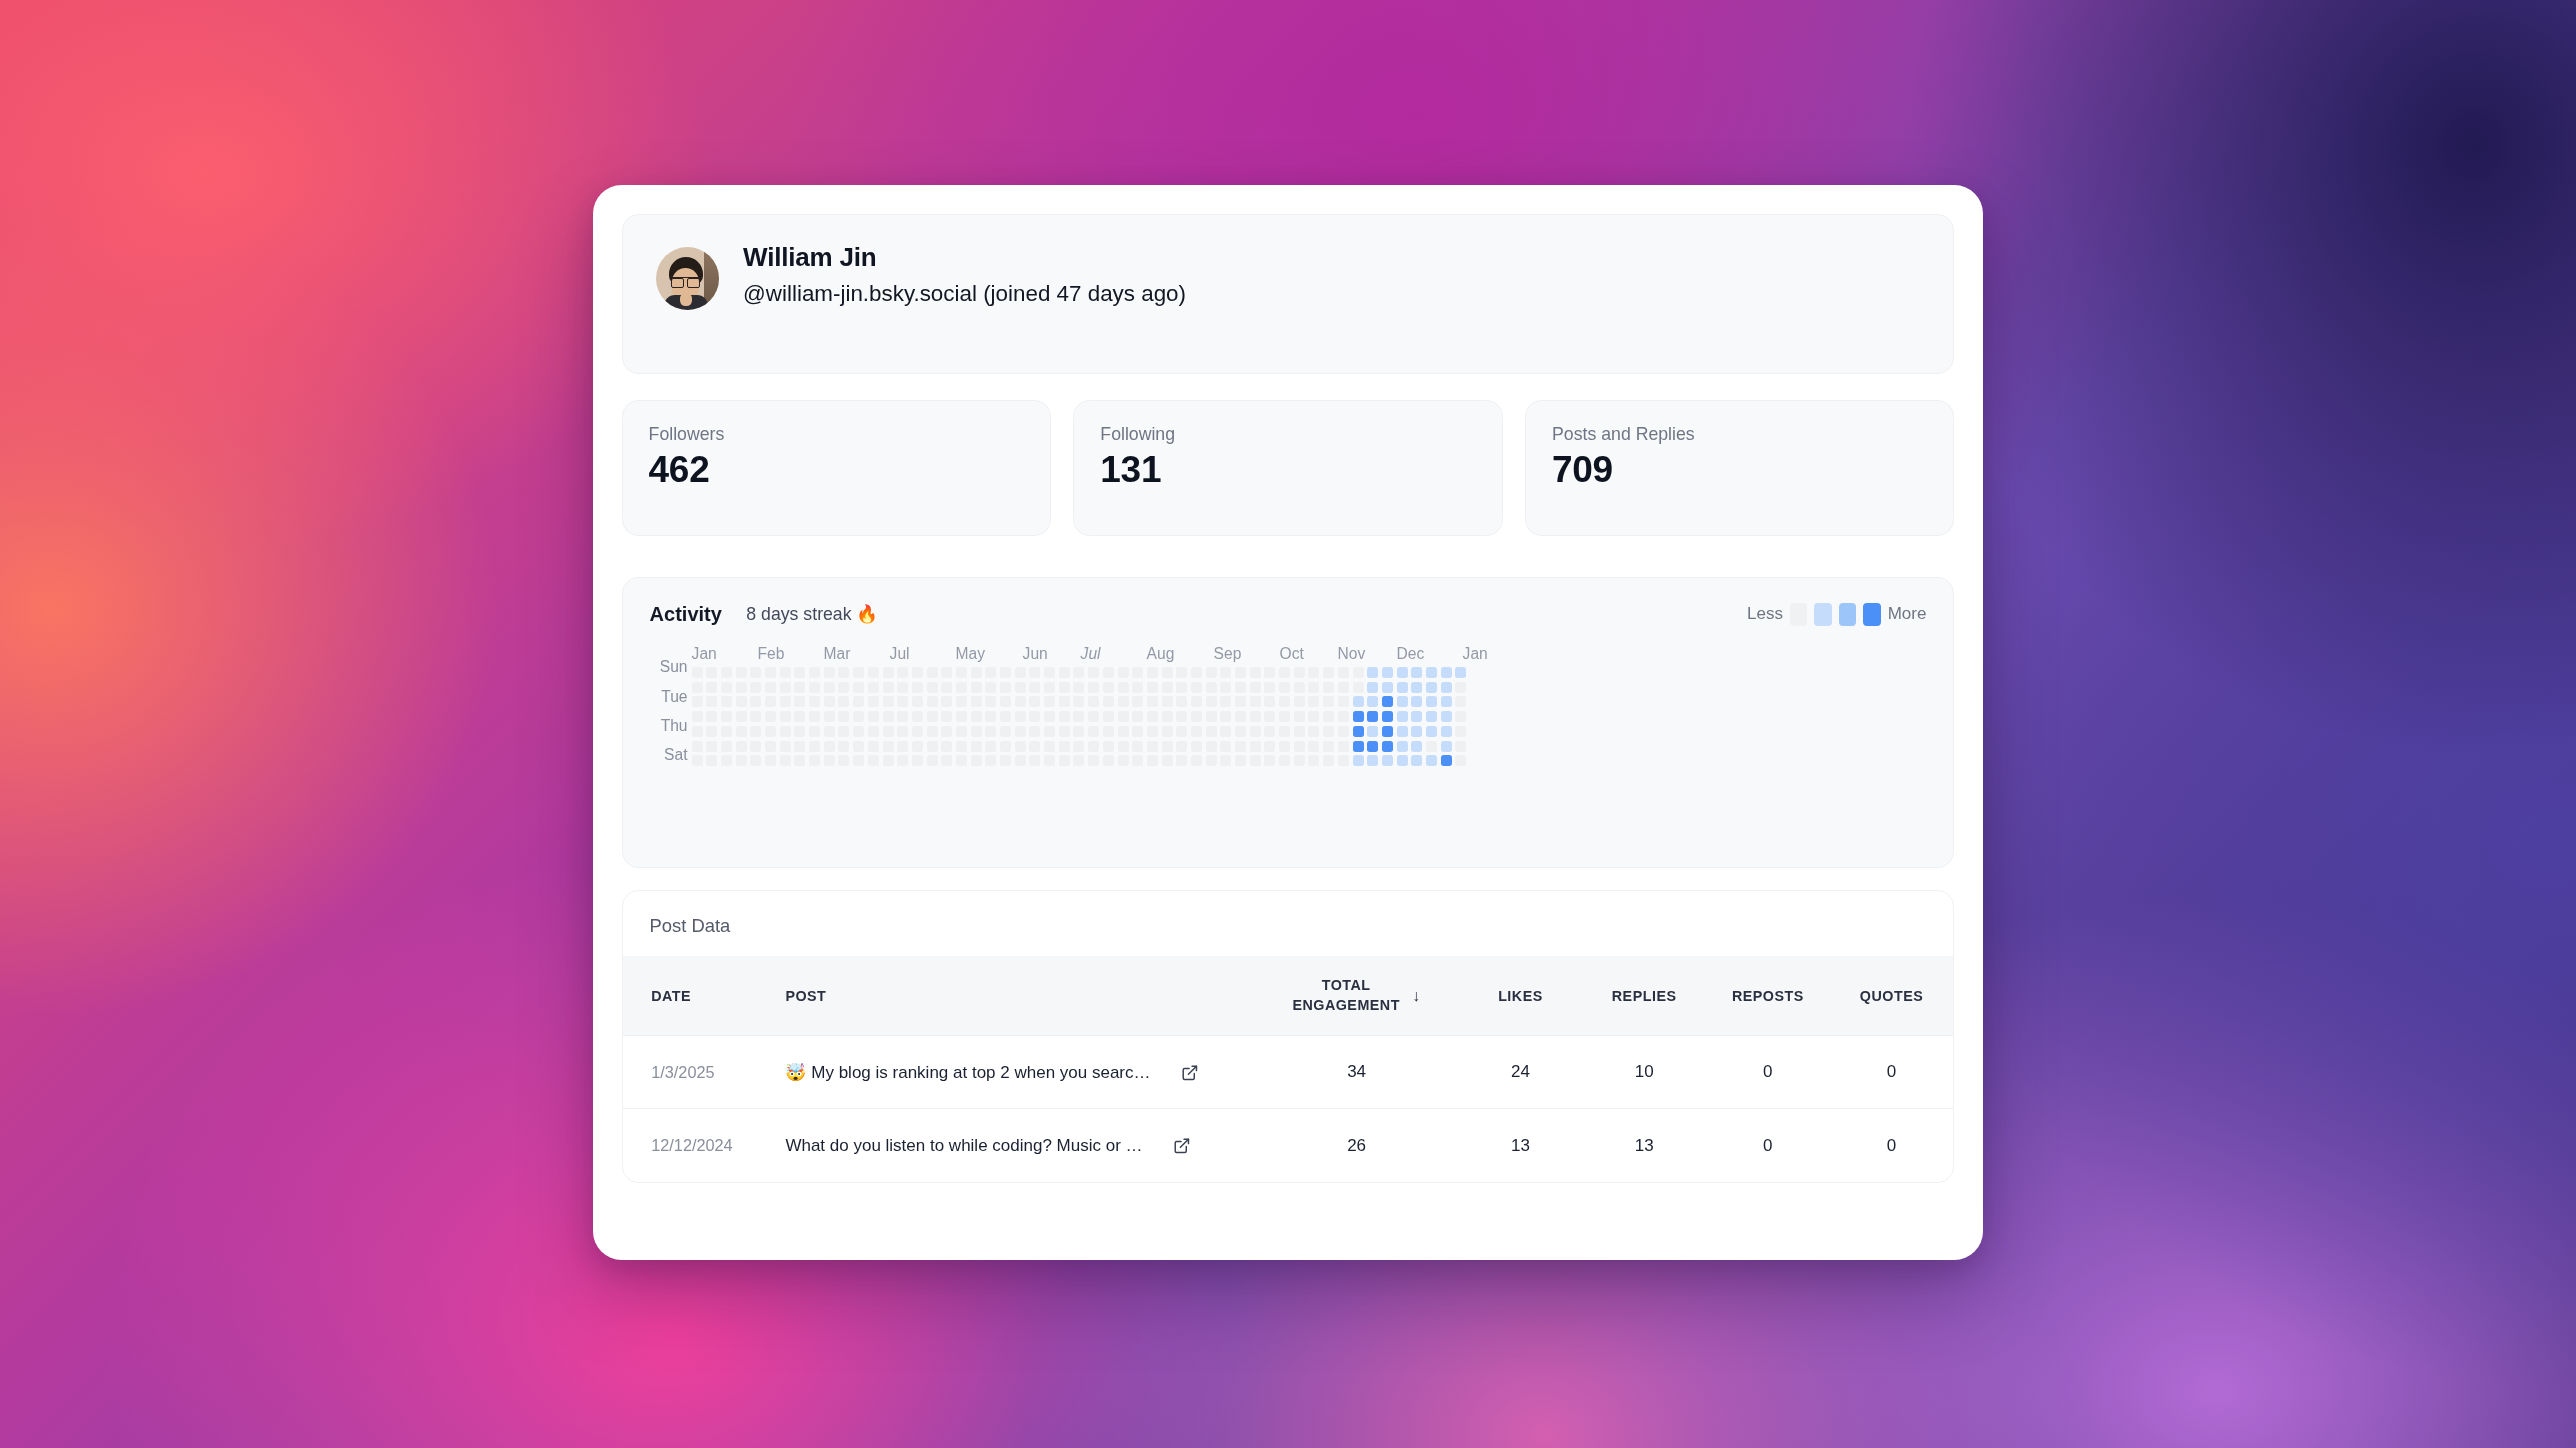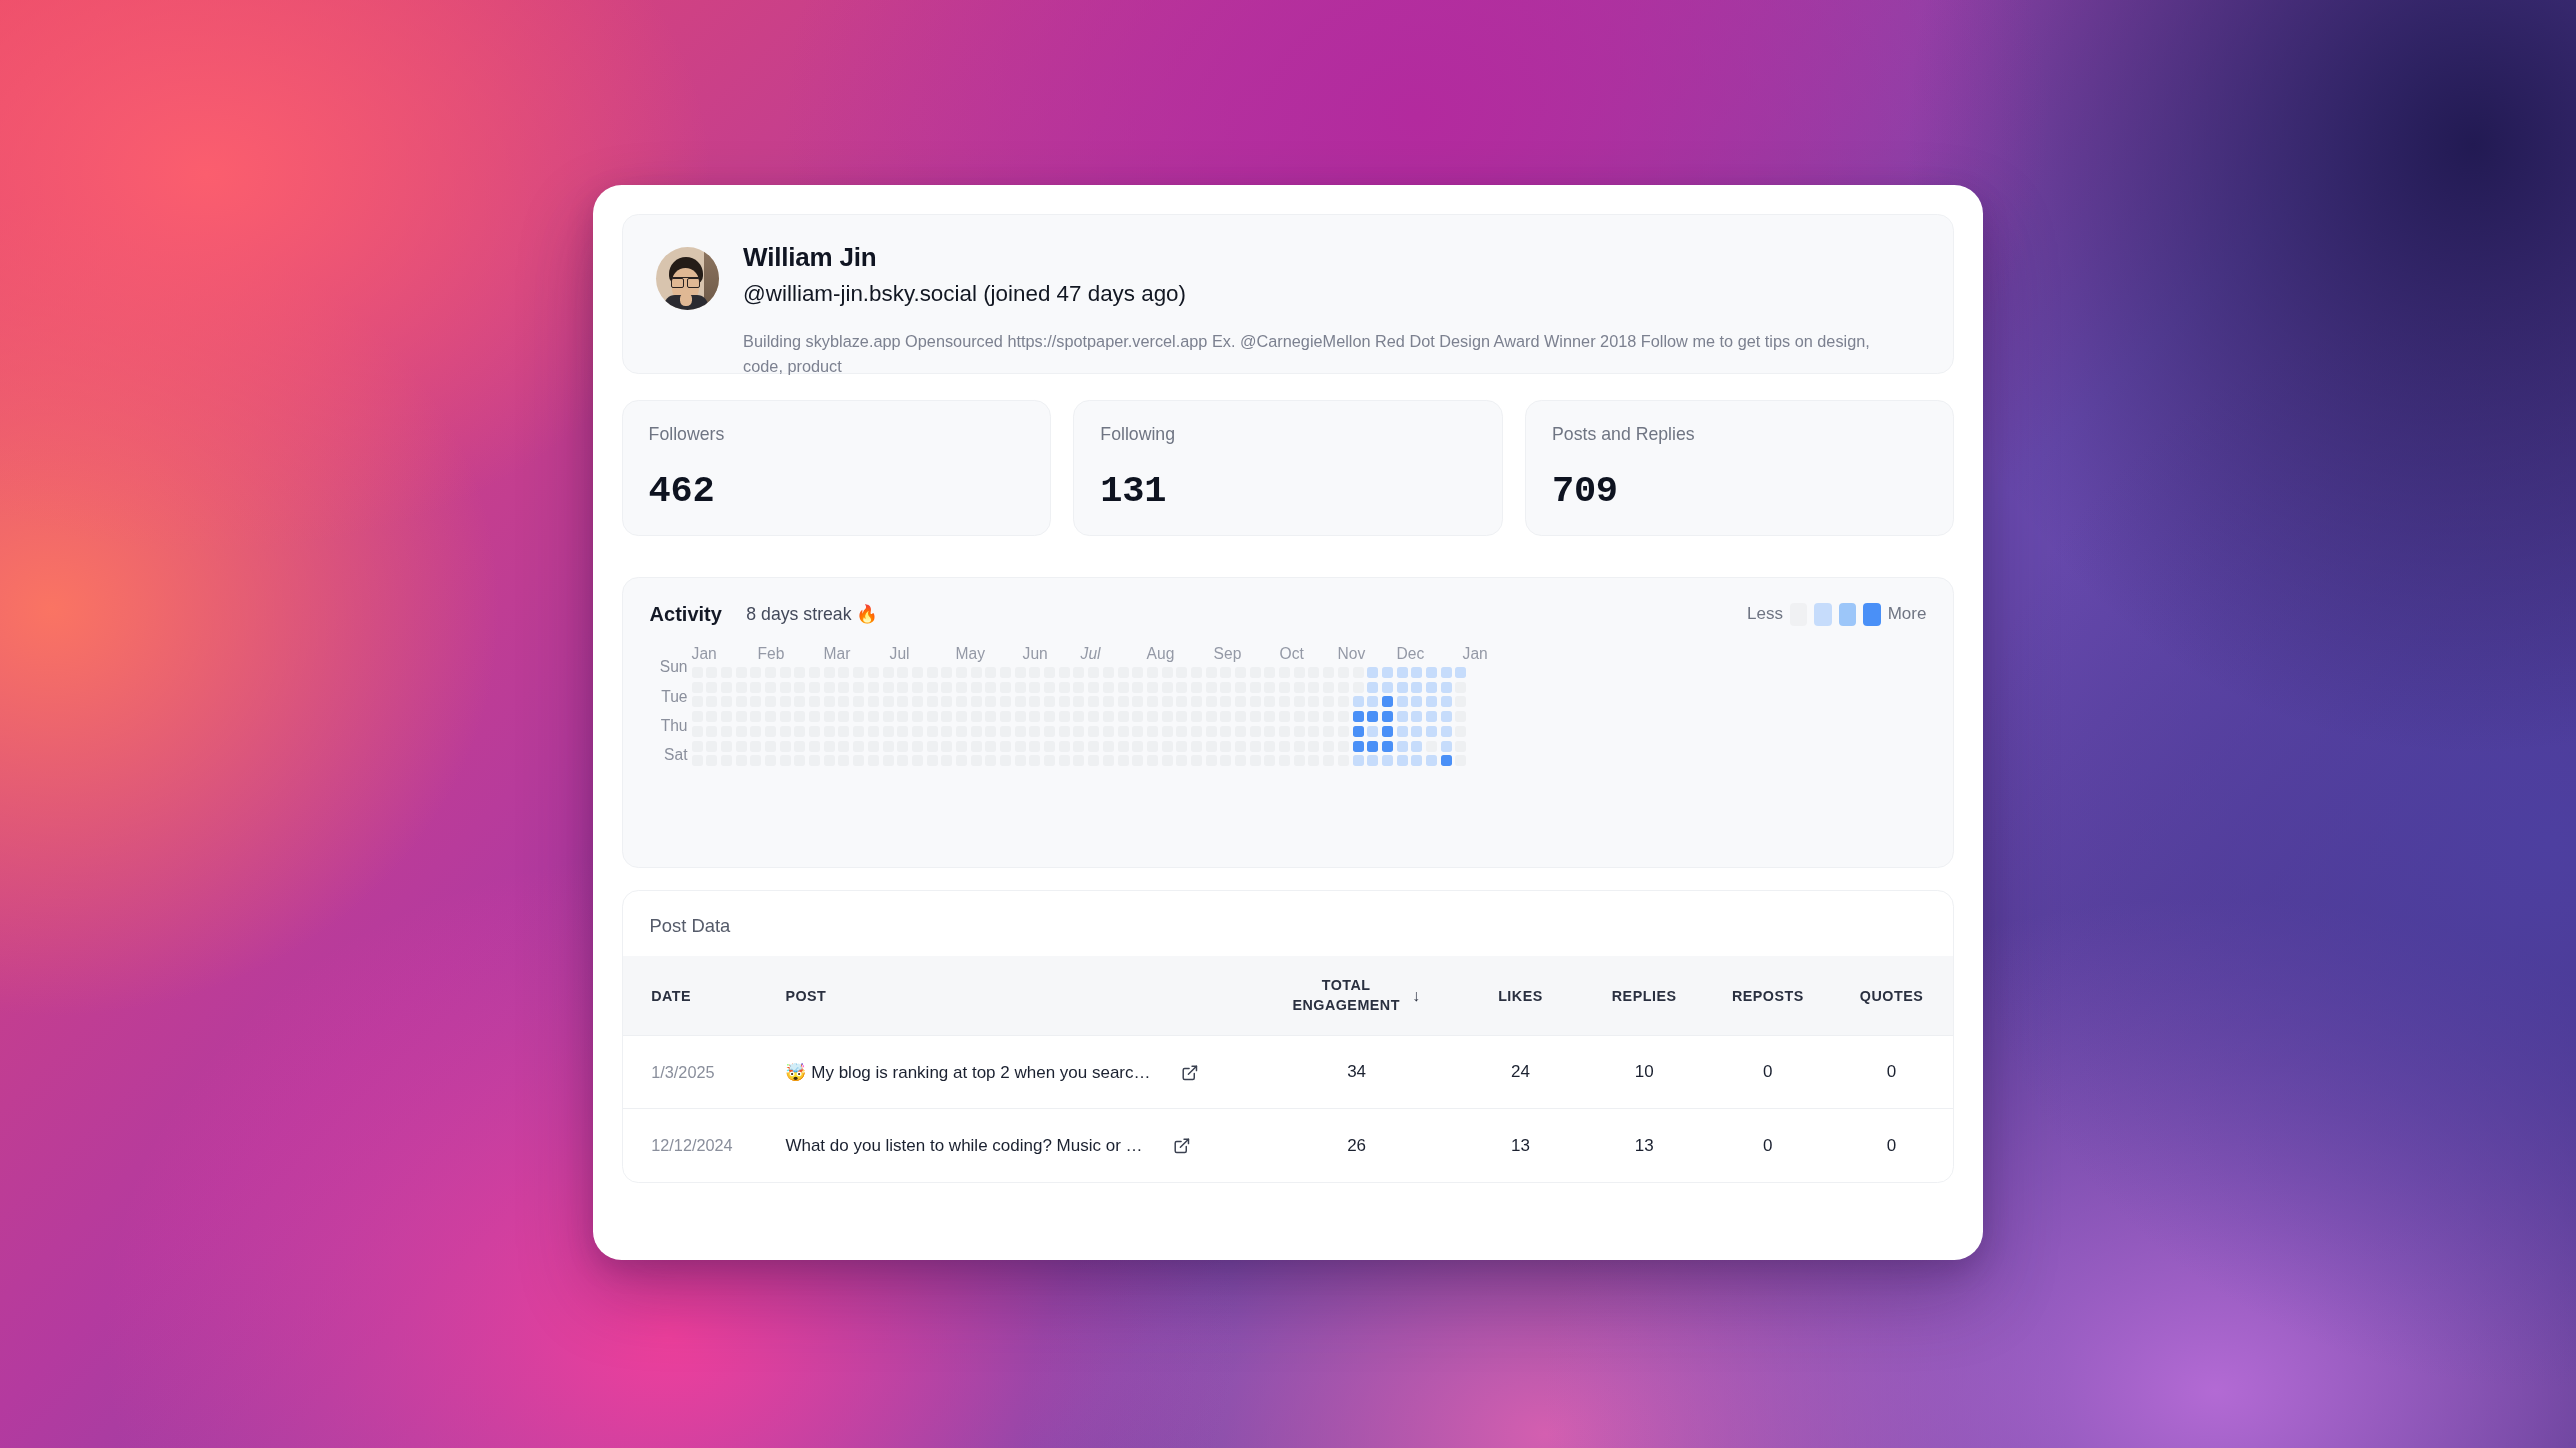--- a/index.html
+++ b/index.html
@@ -112,21 +112,21 @@
     margin-top: 26px;
   }
   .stat-card {
     flex: 1;
     height: 136px;
     padding: 23px 26px;
   }
   .stat-label { font-size: 17.7px; color: #6f7583; }
   .stat-value {
     font-size: 37px; font-weight: 700; color: #0e1320;
-    margin-top: 25px; letter-spacing: -0.3px; font-family: Liberation Mono, monospace;
+    margin-top: 4px; letter-spacing: -0.3px;
   }
 
   
   #activity-card {
     margin-top: 41px;
     height: 291px;
     padding: 23px 27px 0 27px;
   }
   #activity-head {
     display: flex; align-items: center; height: 27px;
@@ -220,21 +220,20 @@
       <div class="bg-right"></div>
       <div class="hair"></div>
       <div class="face"></div>
       <div class="glasses"></div>
       <div class="body"></div>
       <div class="hand"></div>
     </div>
     <div id="profile-text">
       <div id="profile-name">William Jin</div>
       <div id="profile-handle">@william-jin.bsky.social (joined 47 days ago)</div>
-      <div id="profile-bio">Building skyblaze.app Opensourced https://spotpaper.vercel.app Ex. @CarnegieMellon Red Dot Design Award Winner 2018 Follow me to get tips on design, code, product</div>
     </div>
   </div>
 
   <div id="stats-row">
     <div class="stat-card panel">
       <div class="stat-label">Followers</div>
       <div class="stat-value">462</div>
     </div>
     <div class="stat-card panel">
       <div class="stat-label">Following</div>

